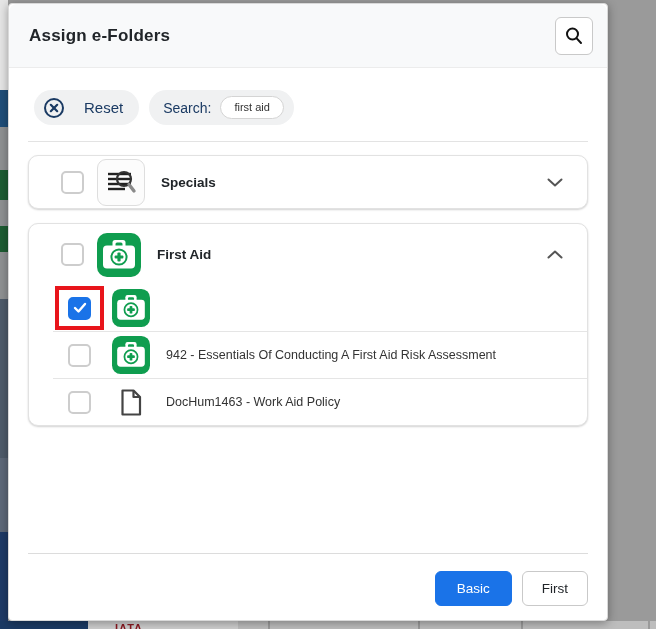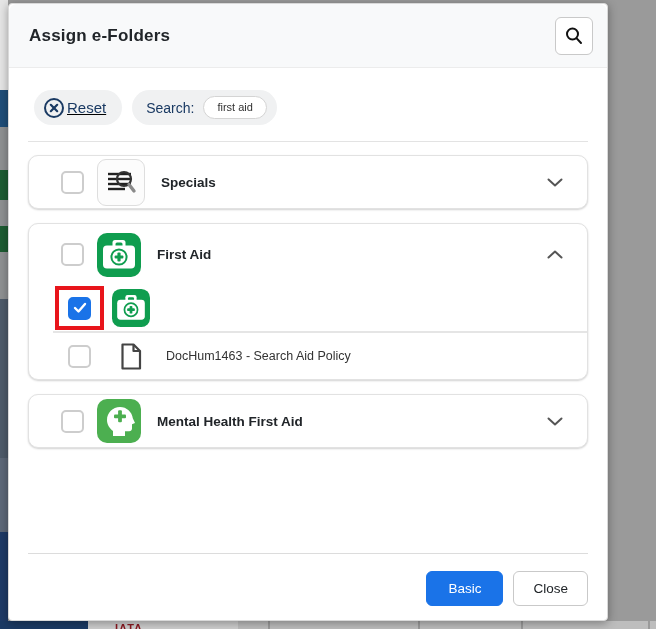--- a/index.html
+++ b/index.html
@@ -40,21 +40,21 @@
   }
 
   .modal-body { flex:1; display:flex; flex-direction:column; padding:22px 19px 14px 19px; min-height:0; }
 
   
   .filter-row { display:flex; align-items:center; gap:10px; padding-left:6px; }
   .pill {
     display:inline-flex; align-items:center; background:#f0f1f2;
     border:none; border-radius:18px; height:35px; cursor:pointer;
   }
-  .reset-pill { padding:0 16px 0 8px; gap:1px;text-decoration:underline; }
+  .reset-pill { padding:0 16px 0 8px; gap:18px; }
   .reset-pill span { font-size:15px; color:#1a3a63; }
   .search-pill { padding:0 10px 0 14px; gap:9px; }
   .search-chip-label { font-size:14px; color:#1a3a63; }
   .search-term {
     background:#fff; border:1px solid #d4d4d4; border-radius:14px;
     font-size:11px; color:#333; padding:5px 13px; line-height:1;
   }
   .top-divider { border:none; border-top:1px solid #e3e3e3; margin:16px 0 0 0; }
 
   
@@ -234,61 +234,59 @@
               <rect x="18.5" y="9.5" width="7" height="5" rx="1.5" fill="#0f9d4f"></rect>
               <rect x="6" y="12.5" width="32" height="23" rx="4" fill="#fff"></rect>
               <circle cx="22" cy="24" r="7.6" fill="#fff" stroke="#0f9d4f" stroke-width="2"></circle>
               <rect x="17.6" y="22.4" width="8.8" height="3.2" rx="1" fill="#0f9d4f"></rect>
               <rect x="20.4" y="19.6" width="3.2" height="8.8" rx="1" fill="#0f9d4f"></rect>
             </svg>
           </span>
         </div>
         <hr class="sub-divider">
 
+        <div class="sub-row">
+          <span class="cb-slot">
+            <span class="checkbox"></span>
+          </span>
+          <span class="icon-slot" style="margin-left:6px;">
+            <svg width="38" height="38" viewBox="0 0 44 44">
+              <rect x="0" y="0" width="44" height="44" rx="10" fill="#0f9d4f"></rect>
+              <rect x="15.5" y="7" width="13" height="8" rx="2.5" fill="#fff"></rect>
+              <rect x="18.5" y="9.5" width="7" height="5" rx="1.5" fill="#0f9d4f"></rect>
+              <rect x="6" y="12.5" width="32" height="23" rx="4" fill="#fff"></rect>
+              <circle cx="22" cy="24" r="7.6" fill="#fff" stroke="#0f9d4f" stroke-width="2"></circle>
+              <rect x="17.6" y="22.4" width="8.8" height="3.2" rx="1" fill="#0f9d4f"></rect>
+              <rect x="20.4" y="19.6" width="3.2" height="8.8" rx="1" fill="#0f9d4f"></rect>
+            </svg>
+          </span>
+          <span class="item-label">942 - Essentials Of Conducting A First Aid Risk Assessment</span>
+        </div>
         <hr class="sub-divider">
 
         <div class="sub-row">
           <span class="cb-slot">
             <span class="checkbox"></span>
           </span>
           <span class="icon-slot" style="margin-left:6px;width:38px;">
             <svg width="22" height="27" viewBox="0 0 22 27">
               <path d="M2.5 1.5 h11 l6.5 6.5 v17.5 h-17.5 z" fill="#fff" stroke="#444" stroke-width="2.2" stroke-linejoin="round"></path>
               <path d="M13.5 1.5 v6.5 h6.5" fill="none" stroke="#444" stroke-width="2.2" stroke-linejoin="round"></path>
             </svg>
           </span>
-          <span class="item-label">DocHum1463 - Search Aid Policy</span>
+          <span class="item-label">DocHum1463 - Work Aid Policy</span>
         </div>
       </section>
 
-      <section class="card">
-        <div class="folder-row">
-          <span class="checkbox"></span>
-          <span class="icon-slot">
-            <svg width="44" height="44" viewBox="0 0 44 44">
-              <rect x="0" y="0" width="44" height="44" rx="10" fill="#4caf50"></rect>
-              <path d="M16 37 v-5 c-3.5 -2.5 -6 -6.5 -6 -11 c0 -7.2 5.8 -13 13 -13 c6.6 0 12 4.9 12.8 11.3 l2.2 4.7 l-3 1.2 v4.3 c0 1.6 -1.2 2.7 -2.8 2.7 h-4.2 v4.8 z" fill="#fff"></path>
-              <rect x="17" y="15.4" width="12" height="3.8" rx="1" fill="#4caf50"></rect>
-              <rect x="21.1" y="11.3" width="3.8" height="12" rx="1" fill="#4caf50"></rect>
-            </svg>
-          </span>
-          <span class="folder-label">Mental Health First Aid</span>
-          <span class="chev">
-            <svg width="16" height="9" viewBox="0 0 16 9">
-                <polyline points="1.5,1.5 8,7.5 14.5,1.5" fill="none" stroke="#555" stroke-width="2" stroke-linecap="round" stroke-linejoin="round"></polyline>
-              </svg>
-          </span>
-        </div>
-      </section>
 
     </div>
 
 
     <div class="footer">
       <hr class="footer-divider">
       <div class="footer-buttons">
         <button class="btn btn-assign">Basic</button>
-        <button class="btn btn-close">Close</button>
+        <button class="btn btn-close">First</button>
       </div>
     </div>
 
   </div>
 </div>
 
 </body></html>

